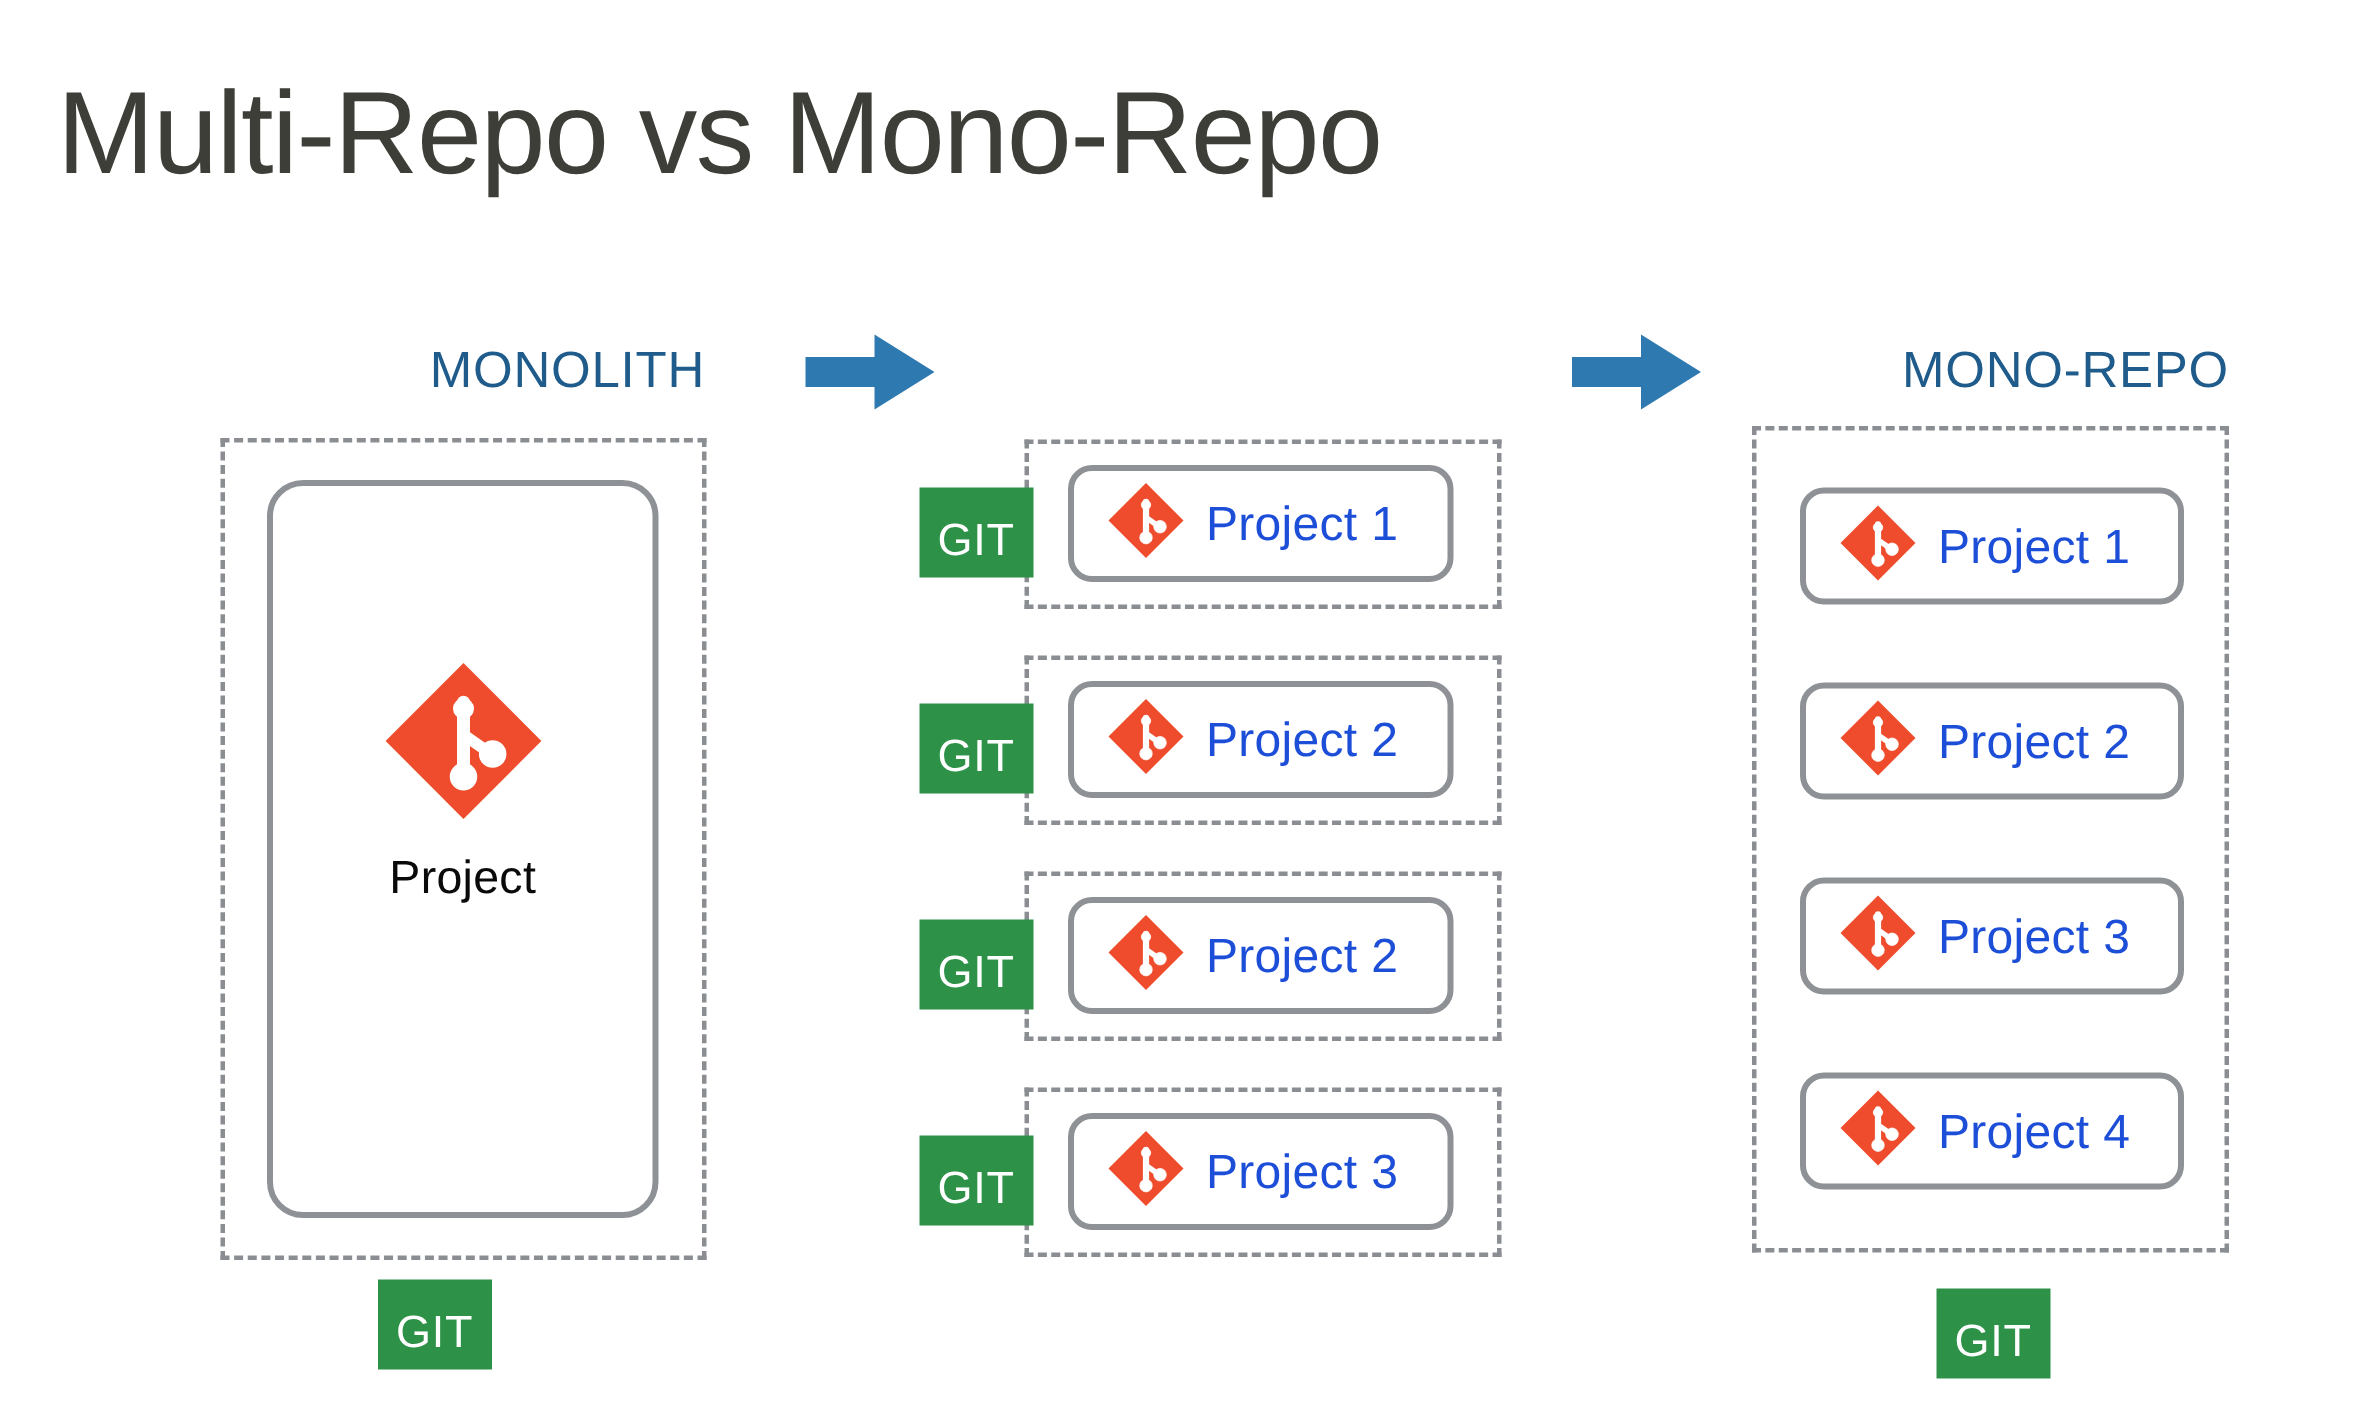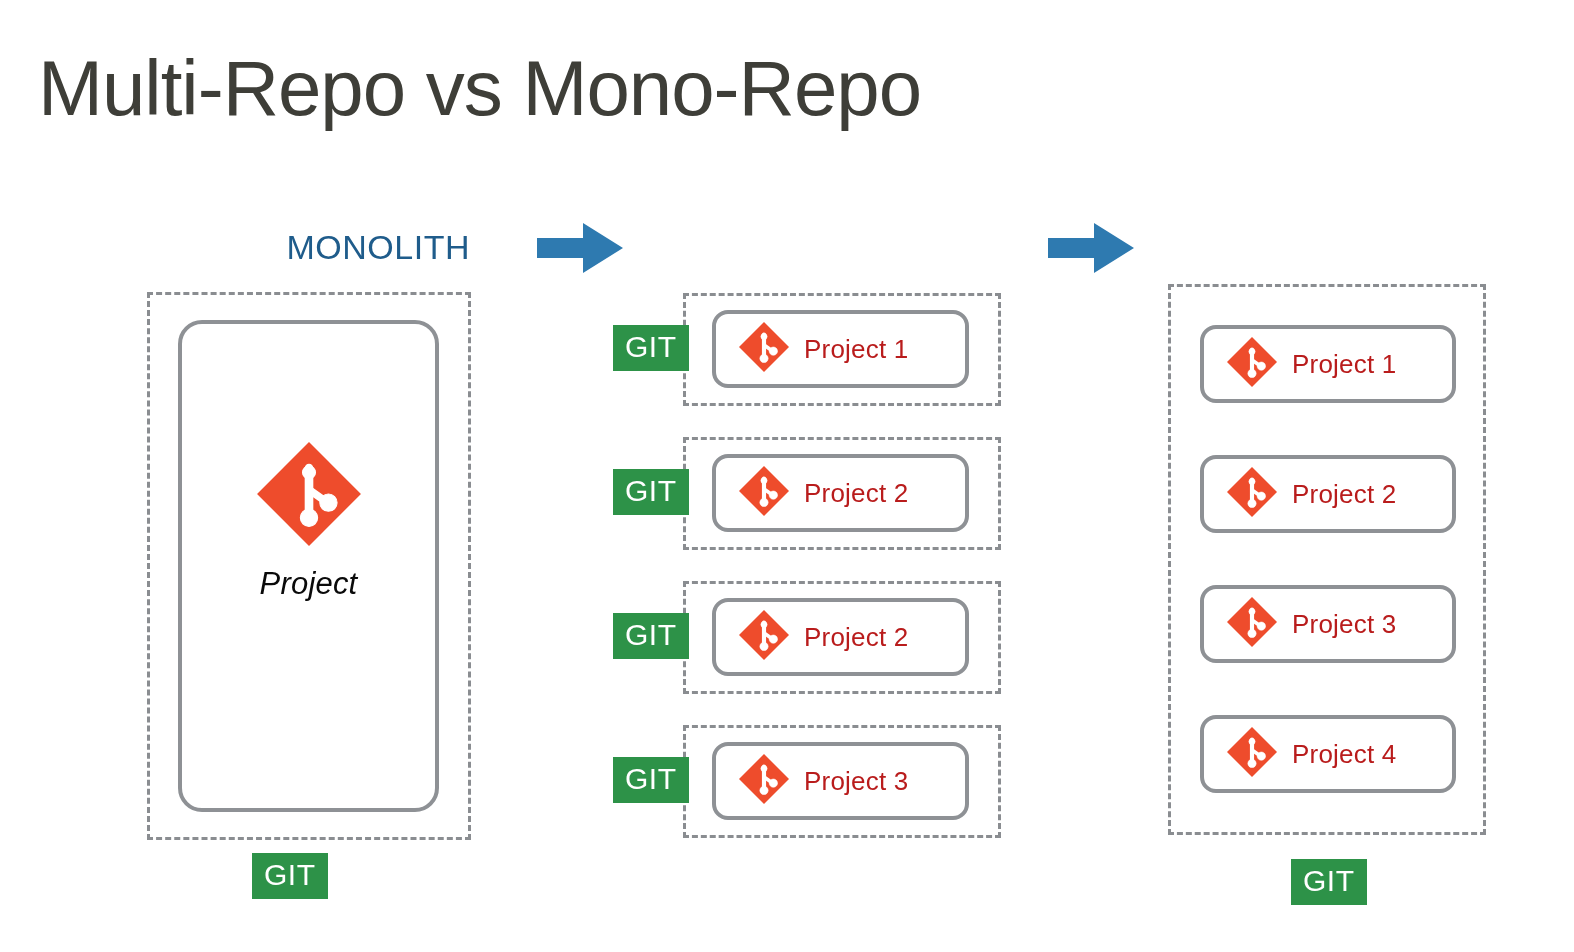--- a/index.html
+++ b/index.html
@@ -86,21 +86,20 @@
   
   .monolith-content {
     position: absolute;
     left: 178px;
     top: 440px;
     width: 261px;
     display: flex;
     flex-direction: column;
     align-items: center;
     gap: 14px;
-    font-style: italic;
   }
   .monolith-label {
     font-size: 31px;
     color: #0a0a0a;
     letter-spacing: 0.2px;
   }
 
   
   .repo-row {
     position: absolute;
@@ -127,21 +126,21 @@
     gap: 14px;
     padding-left: 22px;
   }
 
   .git-badge {
     position: absolute;
     background: #2D9248;
     color: #ffffff;
     font-size: 30px;
     line-height: 1;
-    padding: 7px 12px 9px 12px;
+    padding: 21px 12px 9px 12px;
     letter-spacing: 0.5px;
     white-space: nowrap;
   }
   .repo-row .git-badge {
     left: -70px;
     top: 32px;
   }
 
   
   .dashed-box.monorepo-outer {
@@ -158,22 +157,22 @@
     border: 4px solid #8e9195;
     border-radius: 16px;
     background: #ffffff;
     display: flex;
     align-items: center;
     gap: 14px;
     padding-left: 22px;
   }
 
   .proj-label {
-    font-size: 26px;
-    color: #b91c1c;
+    font-size: 32px;
+    color: #1d4ed8;
     letter-spacing: 0.2px;
     white-space: nowrap;
   }
 
   
   .git-badge.monolith-git {
     left: 252px;
     top: 853px;
   }
   .git-badge.monorepo-git {
@@ -186,20 +185,21 @@
 </head>
 <body>
 
 <div id="slide">
 
   <div class="slide-title">Multi-Repo vs Mono-Repo</div>
 
   <div class="col-header monolith">MONOLITH</div>
 
 
+  <div class="col-header monorepo">MONO-REPO</div>
 
   <div class="flow-arrow a1">
     <svg width="90" height="58" viewBox="0 0 90 58">
       <path d="M2,19 L48,19 L48,4 L88,29 L48,54 L48,39 L2,39 Z" fill="#2E7AB0"></path>
     </svg>
   </div>
 
   <div class="flow-arrow a2">
     <svg width="90" height="58" viewBox="0 0 90 58">
       <path d="M2,19 L48,19 L48,4 L88,29 L48,54 L48,39 L2,39 Z" fill="#2E7AB0"></path>

